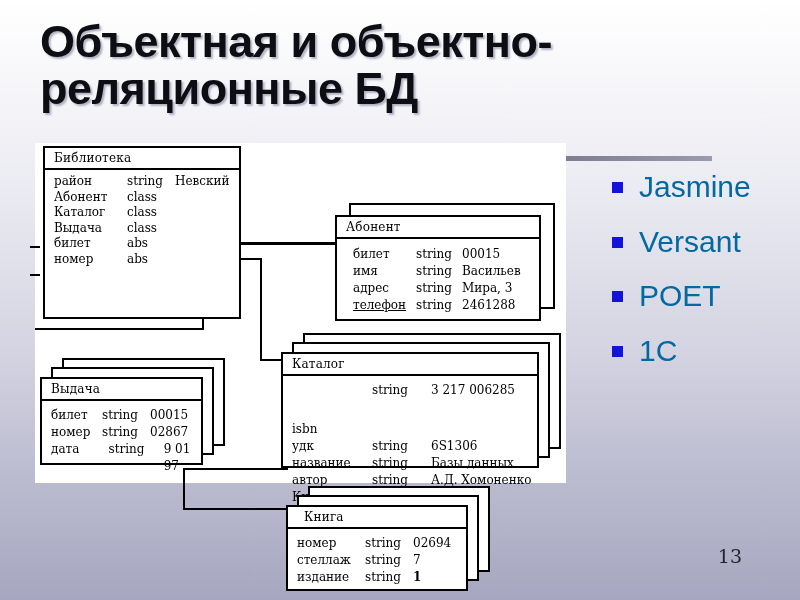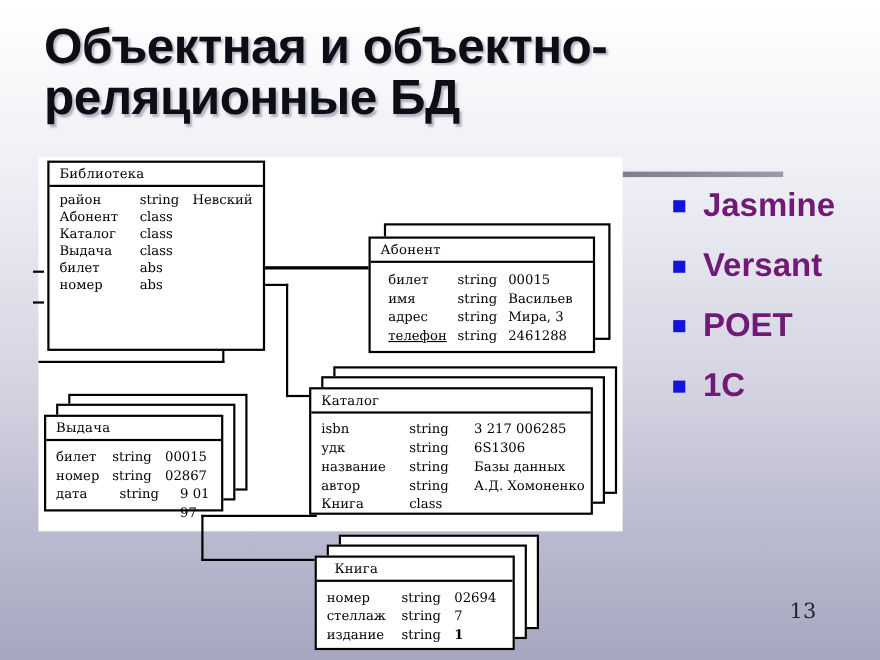--- a/index.html
+++ b/index.html
@@ -23,21 +23,21 @@
   .rule {
     position:absolute; left:566px; top:156px; width:146px; height:5px;
     background:linear-gradient(to right,#7e7e90,#9a9aac);
   }
   .bullets { position:absolute; left:612px; top:168px; width:190px; }
   .bullet { display:flex; align-items:flex-start; margin-bottom:17px; }
   .bullet .sq {
     width:11px; height:11px; background:#1414d8; margin-top:14px;
     margin-right:16px; flex:0 0 auto;
   }
-  .bullet .txt { font-size:30px; color:#701a75; line-height:1.25;font-weight:bold; }
+  .bullet .txt { font-size:30px; color:#0369a1; line-height:1.25; }
 
   
   .panel {
     position:absolute; left:35px; top:143px; width:531px; height:340px;
     background:#ffffff;
   }
 
   
   .ln { position:absolute; background:#000; }
 
@@ -187,21 +187,21 @@
       </div>
     </div>
 
     <div class="ebox" style="left:246px; top:190px; width:285px; height:140px;">
       <div class="shadow" style="left:22px; top:0px; width:258px; height:116px;"></div>
       <div class="shadow" style="left:11px; top:9px; width:258px; height:116px;"></div>
       <div class="card" style="left:0px; top:19px; width:258px; height:116px;">
         <div class="hdr">Каталог</div>
         <div class="rows" style="padding-top:6px;">
           <div class="row" style="line-height:17px;">
-            <span class="c-prop" style="width:80px;">isbn</span>
+            <span class="c-prop" style="width:80px;margin-top:39px;">isbn</span>
             <span class="c-type" style="width:59px;">string</span>
             <span class="c-val">3 217 006285</span>
           </div>
           <div class="row" style="line-height:17px;">
             <span class="c-prop" style="width:80px;">удк</span>
             <span class="c-type" style="width:59px;">string</span>
             <span class="c-val">6S1306</span>
           </div>
           <div class="row" style="line-height:17px;">
             <span class="c-prop" style="width:80px;">название</span>

